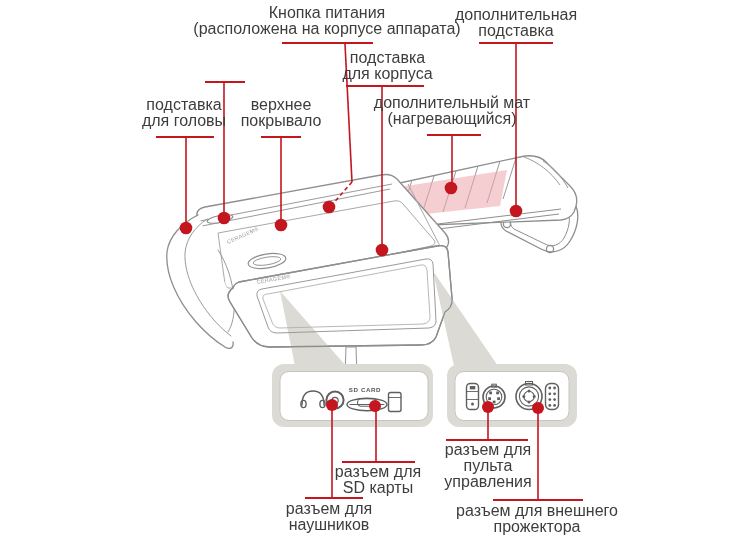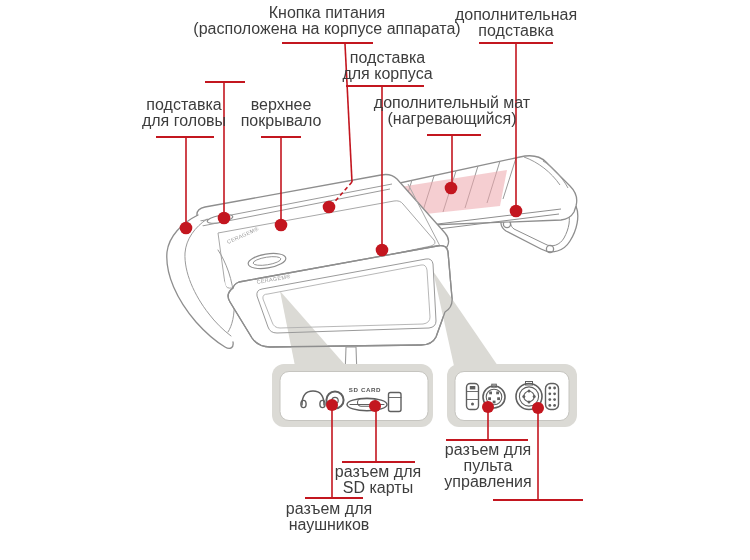--- a/index.html
+++ b/index.html
@@ -216,14 +216,16 @@
 (нагревающийся)</div>
   <div class="lbl" style="left:231px;top:97px;width:100px;">верхнее
 покрывало</div>
   <div class="lbl" style="left:328px;top:464px;width:100px;">разъем для
 SD карты</div>
   <div class="lbl" style="left:279px;top:501px;width:100px;">разъем для
 наушников</div>
   <div class="lbl" style="left:438px;top:442px;width:100px;">разъем для
 пульта
 управления</div>
+  <div class="lbl" style="left:447px;top:503px;width:180px;">разъем для внешнего
+прожектора</div>
 
 </div>
 
 </body></html>

